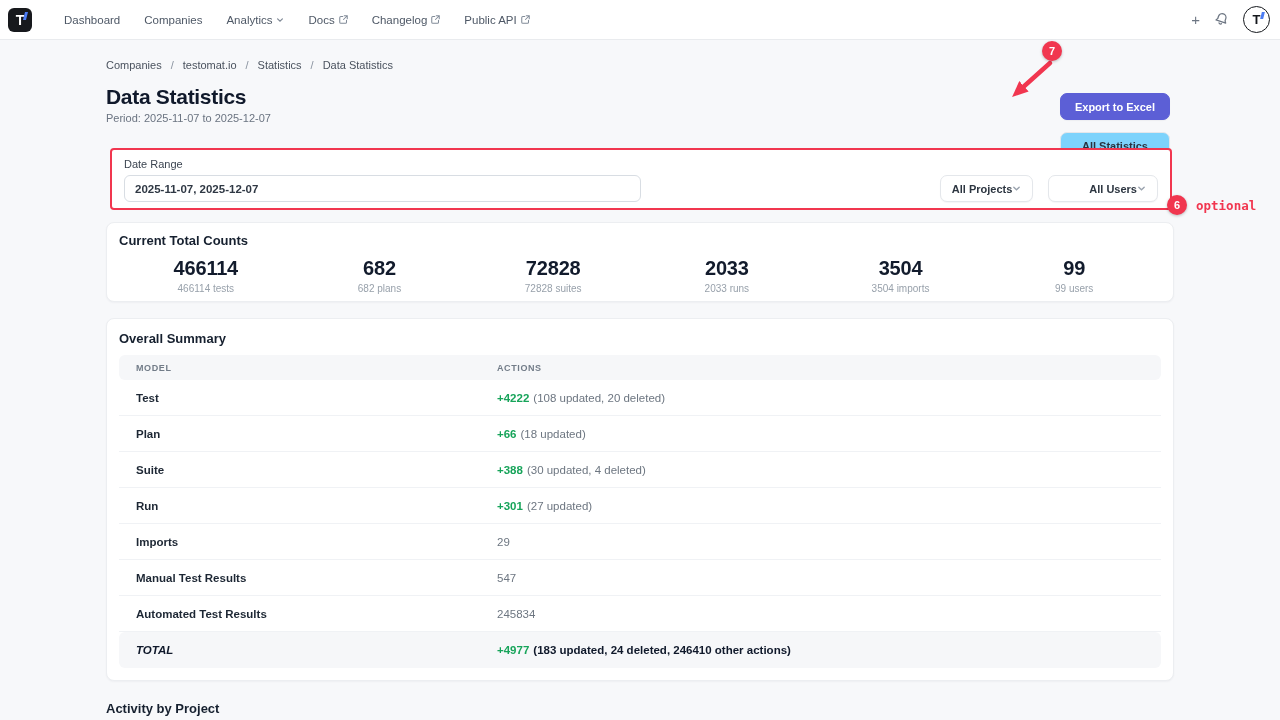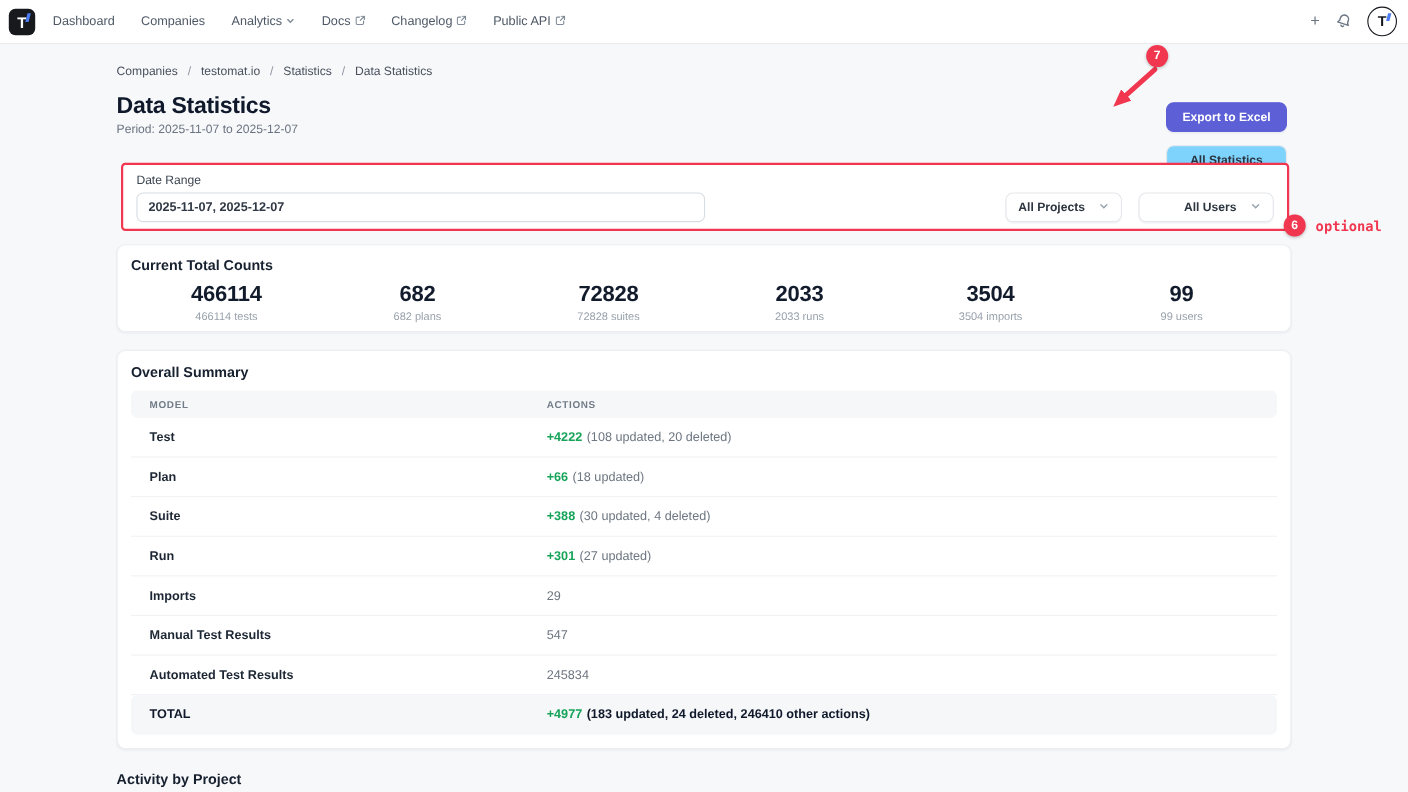--- a/index.html
+++ b/index.html
@@ -7,21 +7,21 @@
   body { font-family:"Liberation Sans", sans-serif; background:#f7f8fa; overflow:hidden; }
   #app { position:relative; width:1280px; height:720px; }
 
   
   .nav { position:absolute; top:0; left:0; width:1280px; height:40px; background:#ffffff;
          border-bottom:1px solid #e9ebee; display:flex; align-items:center; }
   .logo { position:relative; width:24px; height:24px; margin-left:8px; background:#17191d;
           border-radius:6px; display:flex; align-items:center; justify-content:center; }
   .logo .t { color:#ffffff; font-size:14px; font-weight:800; line-height:1; }
   .logo .tick { position:absolute; right:5px; top:4px; width:3px; height:8px; background:#4c7cf3; transform:skewX(-14deg); }
-  .nav-items { display:flex; align-items:flex-end; gap:24px; margin-left:16px; }
+  .nav-items { display:flex; align-items:flex-end; gap:24px; margin-left:32px; }
   .nav-item { display:flex; align-items:center; gap:4px; font-size:11.5px; color:#4e5866; cursor:pointer; }
   .nav-right { margin-left:auto; display:flex; align-items:center; gap:13px; margin-right:10px; }
   .plus-icon { font-size:15px; color:#6d7683; line-height:1; cursor:pointer; }
   .bell-wrap { display:flex; cursor:pointer; }
   .avatar { position:relative; width:27px; height:27px; border-radius:50%; background:#fff;
             border:1.5px solid #14171c; display:flex; align-items:center; justify-content:center; cursor:pointer; }
   .avatar .t { color:#14171c; font-size:13px; font-weight:800; line-height:1; }
   .avatar .tick { position:absolute; right:6px; top:5px; width:2.5px; height:7px; background:#4c7cf3; transform:skewX(-14deg); }
 
   
@@ -44,21 +44,21 @@
 
   
   .filter-card { left:110px; top:148px; width:1062px; height:62px; background:#fff;
                  border:2px solid #f1364f; border-radius:4px; padding:8px 12px; position:absolute; }
   .filter-label { font-size:11px; color:#3c4551; margin-bottom:5px; }
   .filter-row { display:flex; align-items:center; }
   .date-input { width:517px; height:27px; border:1px solid #d8dde3; border-radius:6px; padding:0 10px;
                 font-family:"Liberation Sans", sans-serif; font-size:11.5px; font-weight:600; color:#2f3844; background:#fff; }
   .filter-spacer { flex:1; }
   .dropdown { height:27px; padding:0 11px; border:1px solid #e4e7eb; border-radius:7px; background:#fff;
-              display:flex; align-items:center; gap:13px; font-size:11px; font-weight:600; color:#2c3540;
+              display:flex; align-items:center; font-size:11px; font-weight:600; color:#2c3540;
               box-shadow:0 1px 1px rgba(16,24,40,.04); cursor:pointer; }
   .dropdown + .dropdown { margin-left:15px;padding-left:40px; }
 
   
   .totals-card { left:106px; top:222px; width:1068px; height:80px; padding:10px 12px; }
   .stats-row { display:flex; margin-top:9px; }
   .stat { flex:1; text-align:center; }
   .stat-value { font-size:20px; font-weight:800; color:#121b2c; letter-spacing:-0.2px; }
   .stat-label { font-size:10px; color:#98a1ab; margin-top:3px; }
 
@@ -68,21 +68,21 @@
            background:#f6f7f9; border-radius:6px; padding:0 17px;
            font-size:9px; font-weight:600; letter-spacing:0.6px; color:#727c88; text-transform:uppercase; }
   .trow { display:grid; grid-template-columns:361px 1fr; align-items:center; height:36px;
           padding:0 17px; border-bottom:1px solid #f0f2f5; }
   .trow .model { font-size:11.5px; font-weight:600; color:#1d2734; }
   .actions-cell { display:flex; align-items:center; gap:4px; font-size:11.5px; }
   .plus { color:#17a45a; font-weight:600; }
   .plus:empty { display:none; }
   .det { color:#6d7681; }
   .trow.total { background:#f6f7f9; border-radius:6px; border-bottom:none; }
-  .trow.total .model { font-weight:700; color:#10192b; }
+  .trow.total .model { font-weight:700; color:#10192b;font-style:italic; }
   .trow.total .plus { font-weight:700; }
   .trow.total .det { font-weight:700; color:#10192b; }
 
   .next-heading { position:absolute; left:106px; top:701px; font-size:13px; font-weight:700; color:#16202f; }
 
   
   .anno-badge { position:absolute; width:20px; height:20px; border-radius:50%; background:#f1364f;
                 color:#fff; font-size:11px; font-weight:700; display:flex; align-items:center;
                 justify-content:center; box-shadow:0 1px 3px rgba(0,0,0,.25); z-index:20; }
   .badge-7 { left:1042px; top:41px; }

